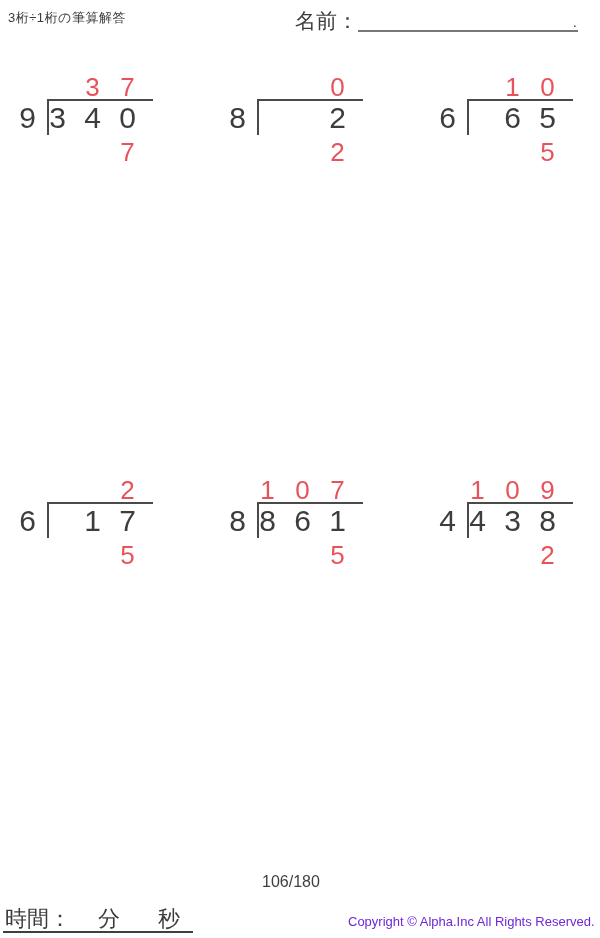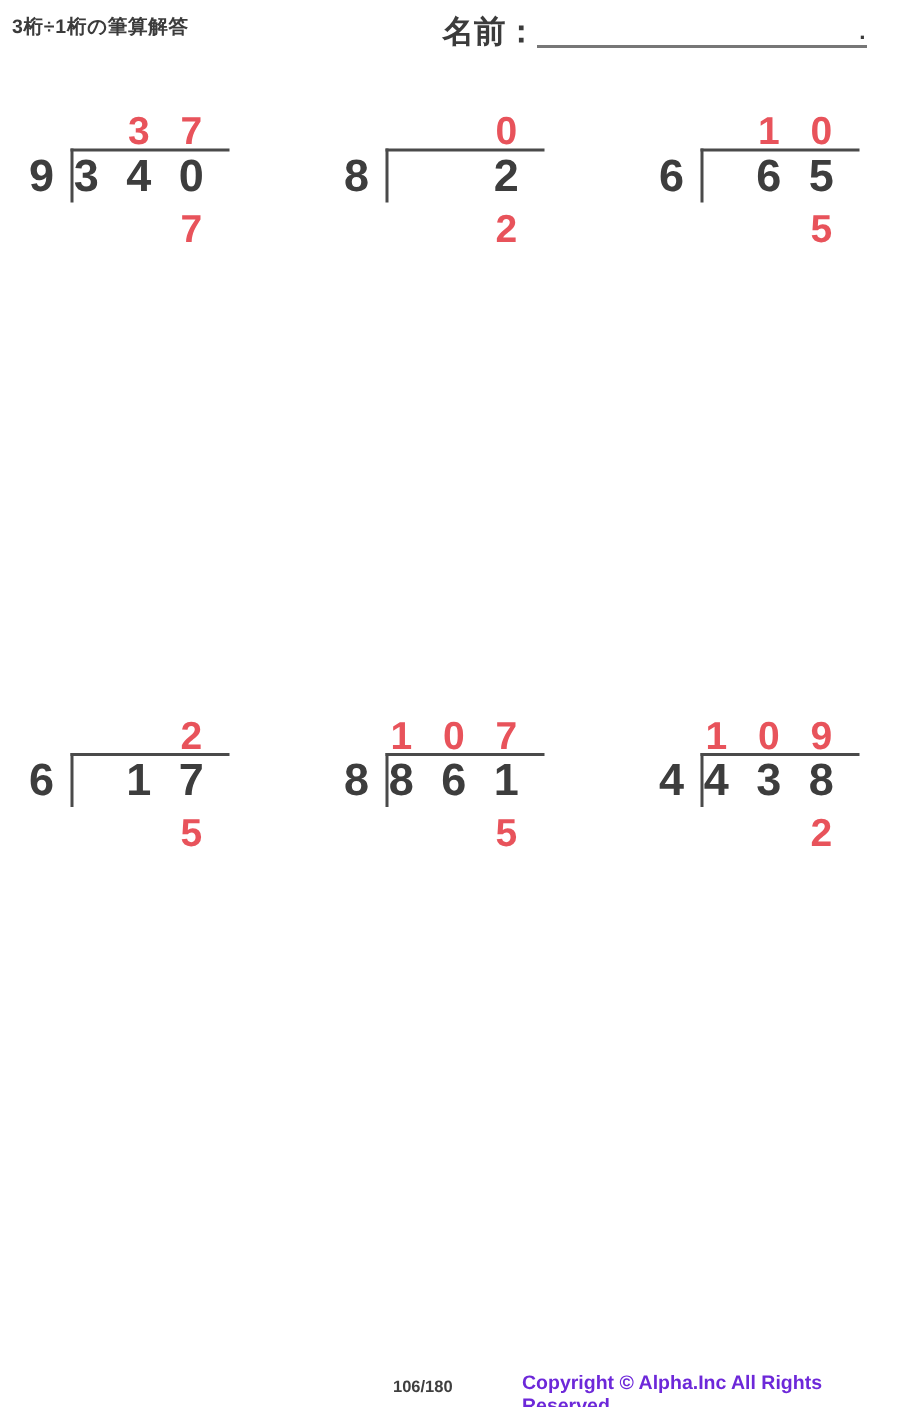--- a/index.html
+++ b/index.html
@@ -7,21 +7,21 @@
     --red:#e8535b;
     --line:#4a4a4a;
   }
   html,body{margin:0;padding:0;}
   body{
     width:600px;height:938px;background:#ffffff;
     font-family:"Liberation Sans", sans-serif;
     color:var(--ink);
     position:relative;overflow:hidden;
   }
-  .sheet{position:absolute;inset:0;background:#fff;font-weight:bold;}
+  .sheet{position:absolute;inset:0;background:#fff;}
 
   
   .title{position:absolute;left:8px;top:9px;font-size:13px;letter-spacing:0.5px;color:#3b3b3b;}
   .name-row{position:absolute;left:295px;top:5px;width:283px;height:24px;}
   .name-label{position:absolute;left:0;top:2px;font-size:21px;color:#3b3b3b;}
   .name-line{position:absolute;left:63px;right:0;top:0;height:25px;border-bottom:2px solid #777;}
   .name-period{position:absolute;right:1px;bottom:-1px;font-size:15px;color:#3b3b3b;}
 
   
   .problems-area{position:absolute;left:0;top:0;width:600px;height:938px;}
@@ -40,21 +40,21 @@
   .cell{width:35px;text-align:center;}
   .q-cell{font-size:26px;line-height:24px;color:var(--red);}
   .d-cell{font-size:30px;line-height:34px;color:var(--ink);}
   .r-cell{font-size:26px;line-height:26px;color:var(--red);}
 
   
   .time-block{position:absolute;left:3px;top:901px;width:190px;height:30px;border-bottom:2px solid #3f3f3f;}
   .time-label{position:absolute;left:2px;top:3px;font-size:22px;color:#3b3b3b;}
   .minutes-label{position:absolute;left:95px;top:3px;font-size:22px;color:#3b3b3b;}
   .seconds-label{position:absolute;left:155px;top:3px;font-size:22px;color:#3b3b3b;}
-  .page-num{position:absolute;left:262px;top:919px;font-size:11px;color:#3f3f3f;}
+  .page-num{position:absolute;left:262px;top:873px;font-size:16px;color:#3f3f3f;}
   .copyright{position:absolute;left:348px;top:914px;font-size:13px;color:#6d28d9;}
 </style>
 </head>
 <body>
 
 <div class="sheet">
 
   <div class="title">3桁÷1桁の筆算解答</div>
 
   <div class="name-row">
@@ -184,16 +184,21 @@
       <span class="cell d-cell">8</span>
     </div>
     <div class="row r-row">
       <span class="cell r-cell"></span>
       <span class="cell r-cell"></span>
       <span class="cell r-cell">2</span>
     </div>
   </div>
 </div>
 
+  <div class="time-block">
+    <span class="time-label">時間：</span>
+    <span class="minutes-label">分</span>
+    <span class="seconds-label">秒</span>
+  </div>
   <div class="page-num">106/180</div>
   <div class="copyright">Copyright © Alpha.Inc All Rights Reserved.</div>
 
 </div>
 
 </body></html>

